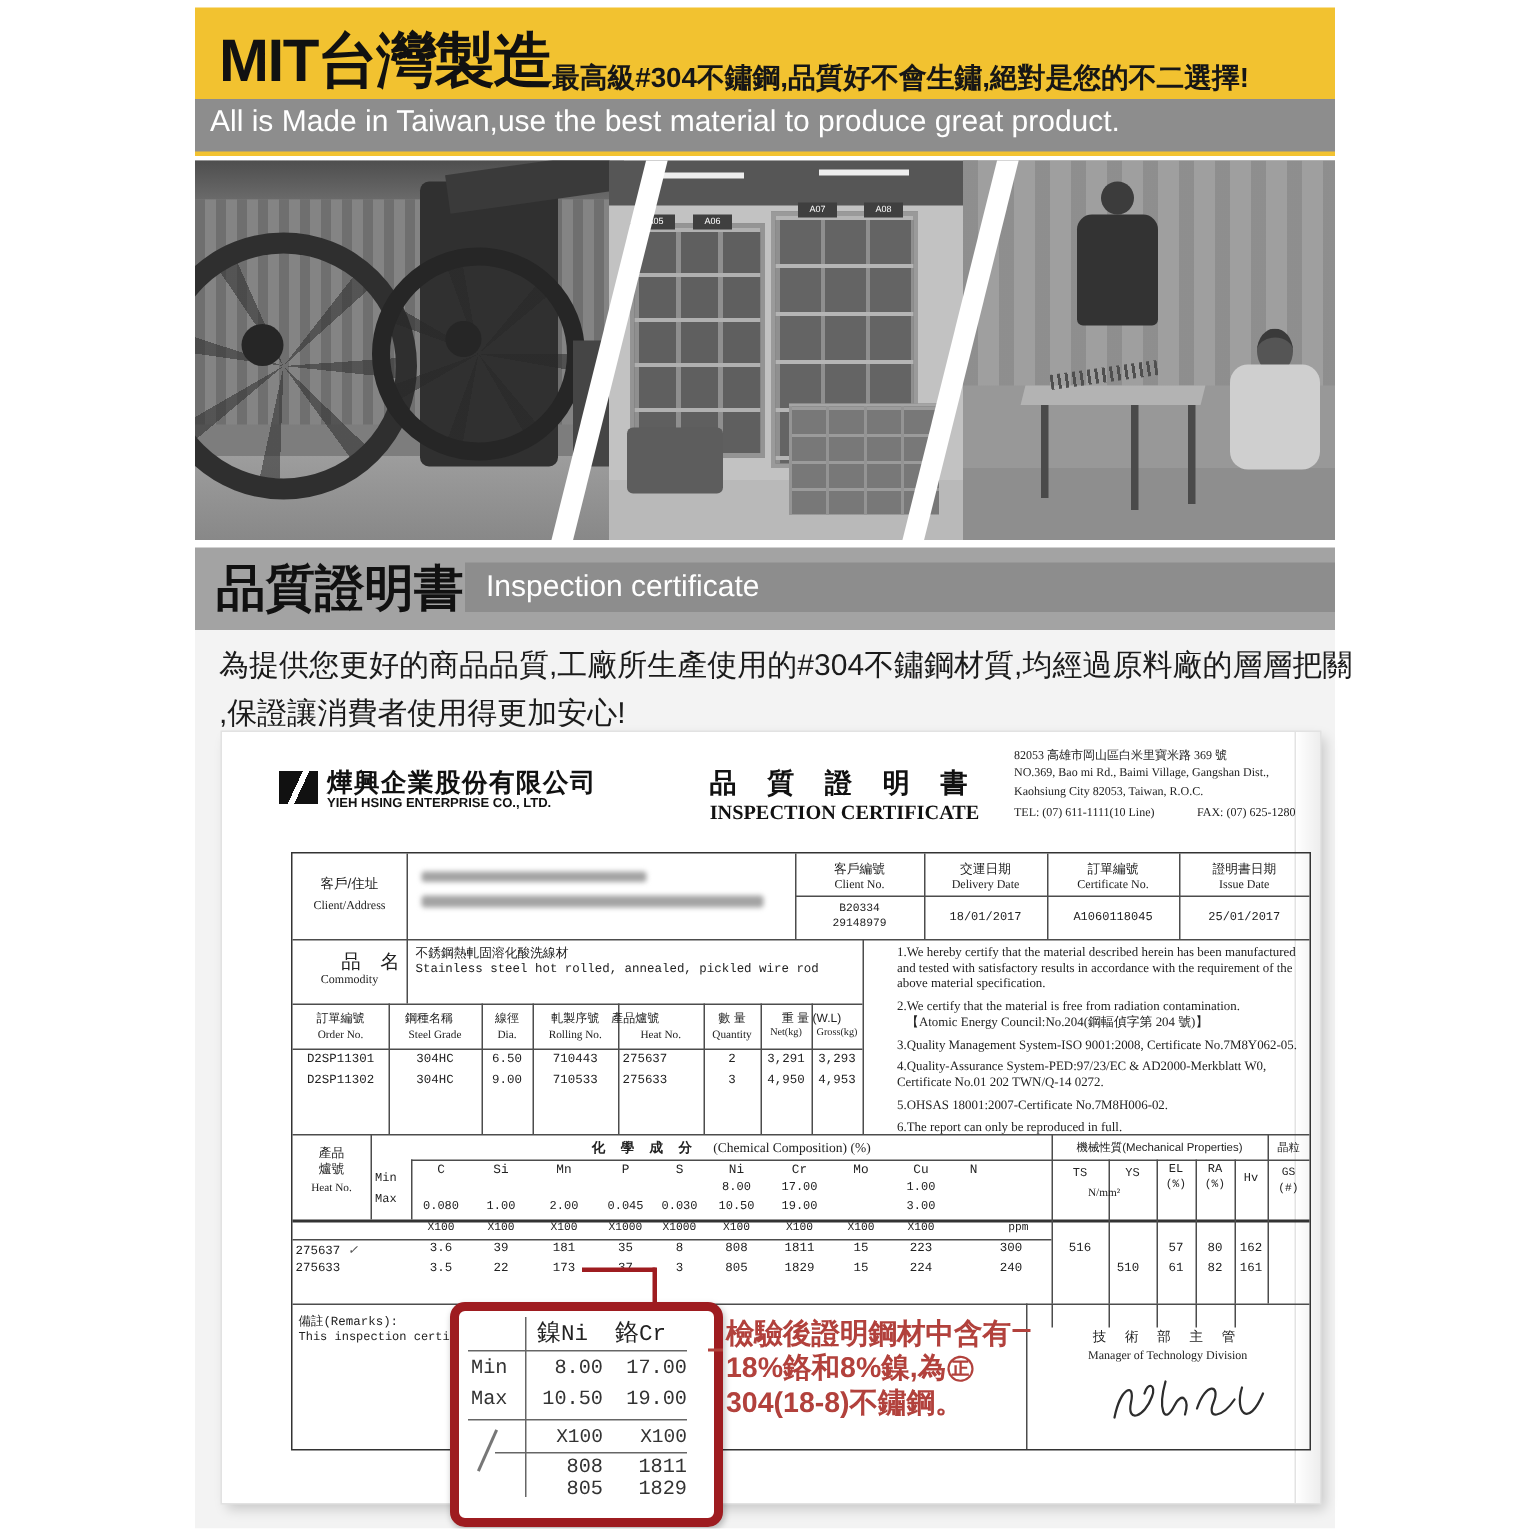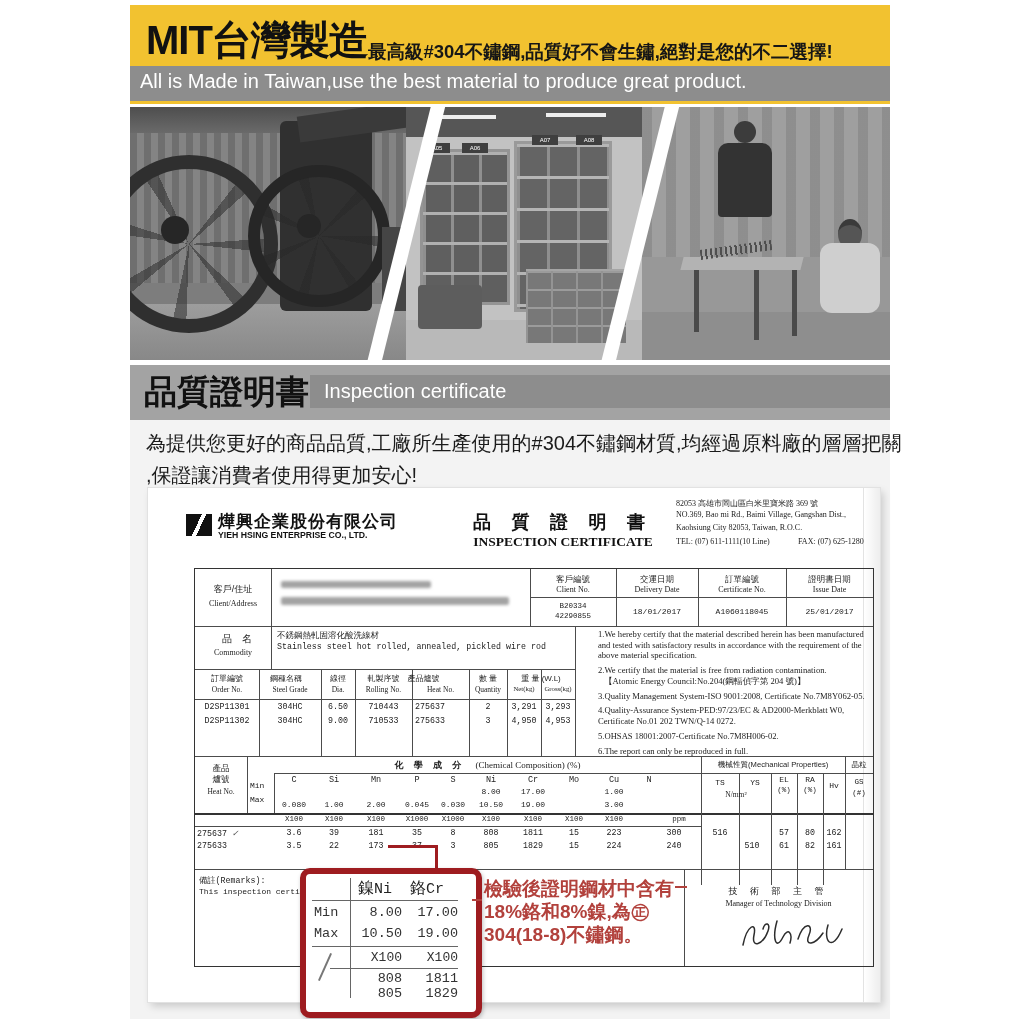--- a/index.html
+++ b/index.html
@@ -168,35 +168,35 @@
       <div class="vl" style="left:628px;top:300px;height:16px;"></div>
 
       <div class="cell c" style="left:0;top:14px;width:76px;font-size:9px;">客戶/住址</div>
       <div class="cell c serif" style="left:0;top:30px;width:76px;font-size:8px;">Client/Address</div>
       <div class="blurbar" style="left:86px;top:12px;width:150px;height:7px;"></div>
       <div class="blurbar" style="left:86px;top:28px;width:228px;height:8px;"></div>
 
       <div class="cell c" style="left:335px;top:5px;width:86px;font-size:8.5px;">客戶編號</div>
       <div class="cell c serif" style="left:335px;top:16px;width:86px;font-size:8px;">Client No.</div>
       <div class="cell c mono" style="left:335px;top:33px;width:86px;font-size:7.5px;">B20334</div>
-      <div class="cell c mono" style="left:335px;top:43px;width:86px;font-size:7.5px;">42290855</div>
+      <div class="cell c mono" style="left:335px;top:43px;width:86px;font-size:7.5px;">29148979</div>
 
       <div class="cell c" style="left:421px;top:5px;width:82px;font-size:8.5px;">交運日期</div>
       <div class="cell c serif" style="left:421px;top:16px;width:82px;font-size:8px;">Delivery Date</div>
       <div class="cell c mono" style="left:421px;top:38px;width:82px;font-size:8px;">18/01/2017</div>
 
       <div class="cell c" style="left:503px;top:5px;width:88px;font-size:8.5px;">訂單編號</div>
       <div class="cell c serif" style="left:503px;top:16px;width:88px;font-size:8px;">Certificate No.</div>
       <div class="cell c mono" style="left:503px;top:38px;width:88px;font-size:8px;">A1060118045</div>
 
       <div class="cell c" style="left:591px;top:5px;width:87px;font-size:8.5px;">證明書日期</div>
       <div class="cell c serif" style="left:591px;top:16px;width:87px;font-size:8px;">Issue Date</div>
       <div class="cell c mono" style="left:591px;top:38px;width:87px;font-size:8px;">25/01/2017</div>
 
-      <div class="cell c" style="left:4px;top:63px;width:76px;font-size:10px;">品　名</div>
+      <div class="cell c" style="left:14px;top:63px;width:76px;font-size:13px;">品　名</div>
       <div class="cell c serif" style="left:0;top:79px;width:76px;font-size:8px;">Commodity</div>
       <div class="cell" style="left:82px;top:61px;font-size:8.5px;">不銹鋼熱軋固溶化酸洗線材</div>
       <div class="cell mono" style="left:82px;top:73px;font-size:8.3px;">Stainless steel hot rolled, annealed, pickled wire rod</div>
 
       <div class="cell c" style="left:0;top:104px;width:64px;font-size:8px;">訂單編號</div>
       <div class="cell c serif" style="left:0;top:116px;width:64px;font-size:7.5px;">Order No.</div>
       <div class="cell c" style="left:60px;top:104px;width:62px;font-size:8px;">鋼種名稱</div>
       <div class="cell c serif" style="left:64px;top:116px;width:62px;font-size:7.5px;">Steel Grade</div>
       <div class="cell c" style="left:126px;top:104px;width:34px;font-size:8px;">線徑</div>
       <div class="cell c serif" style="left:126px;top:116px;width:34px;font-size:7.5px;">Dia.</div>

